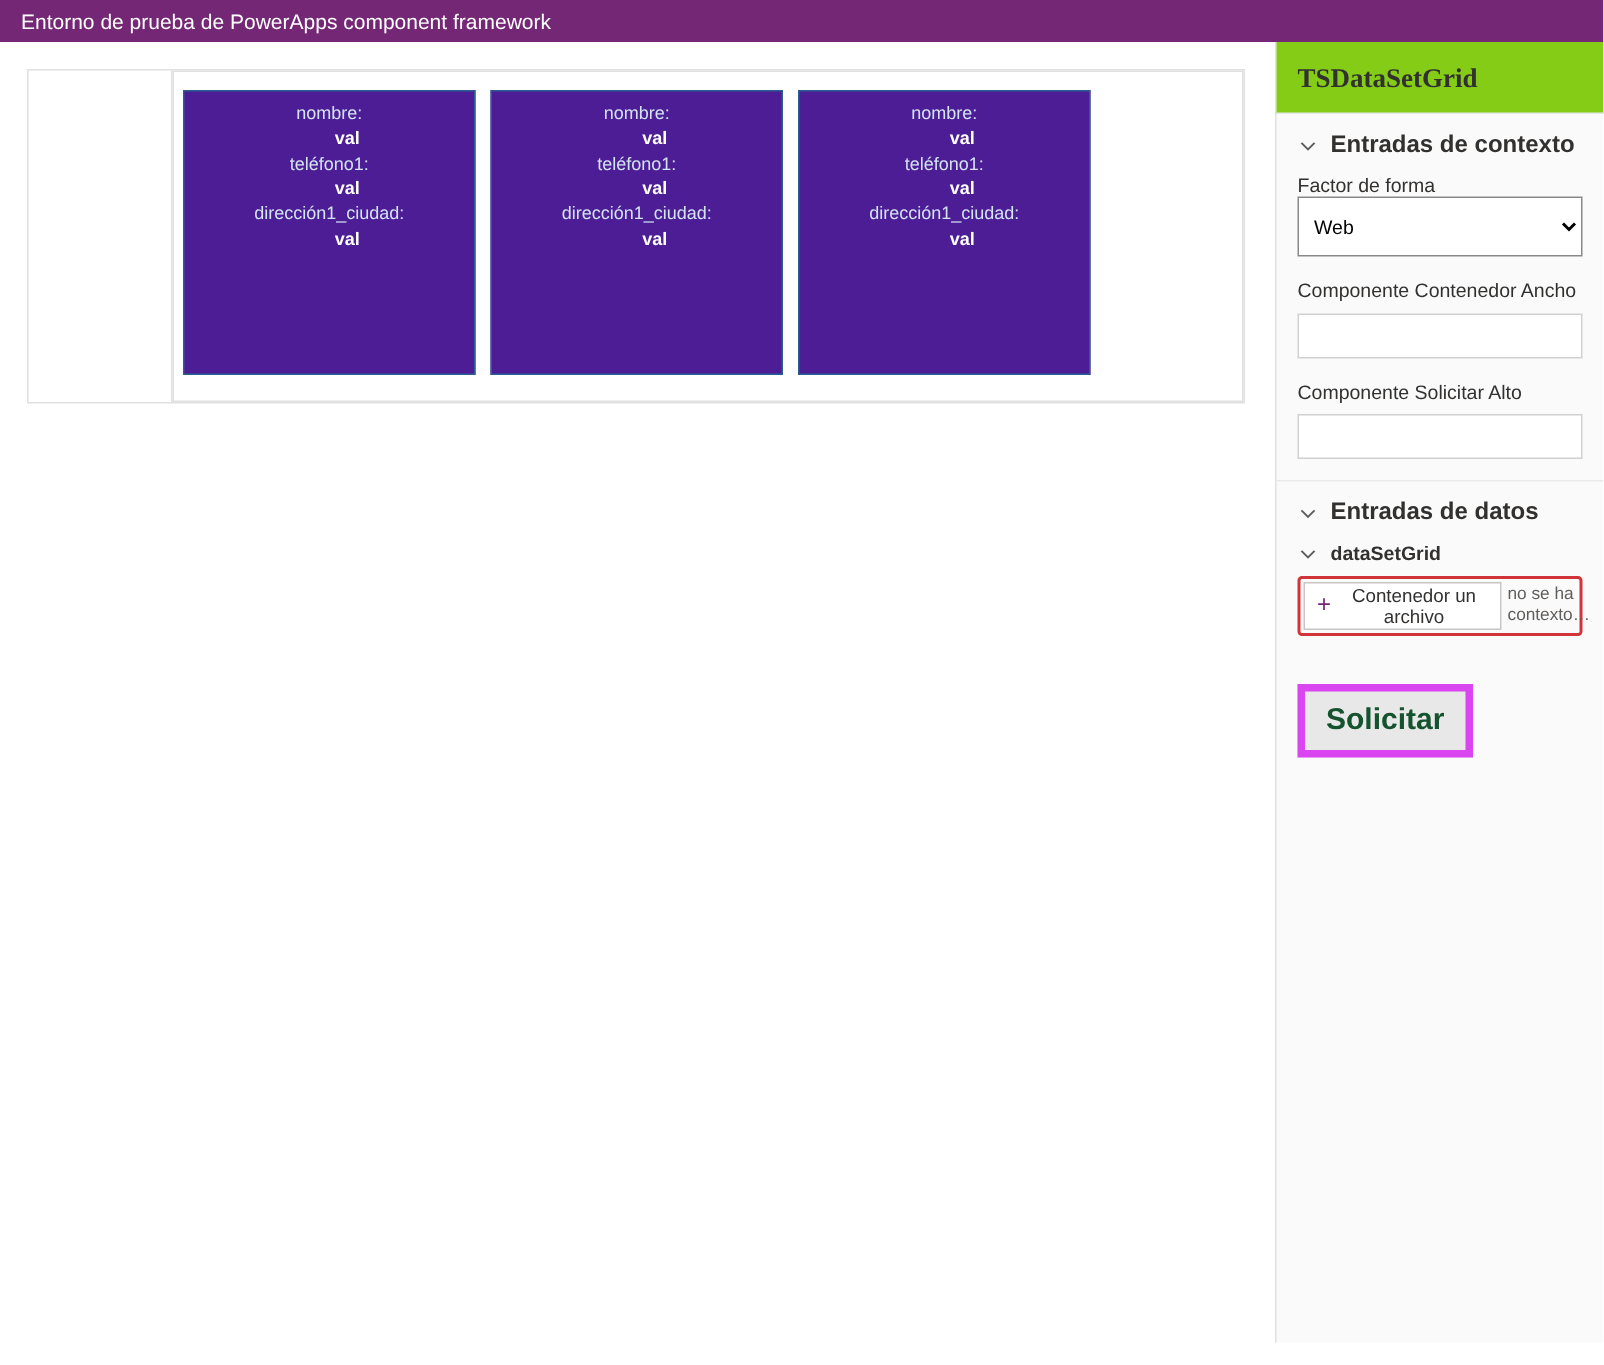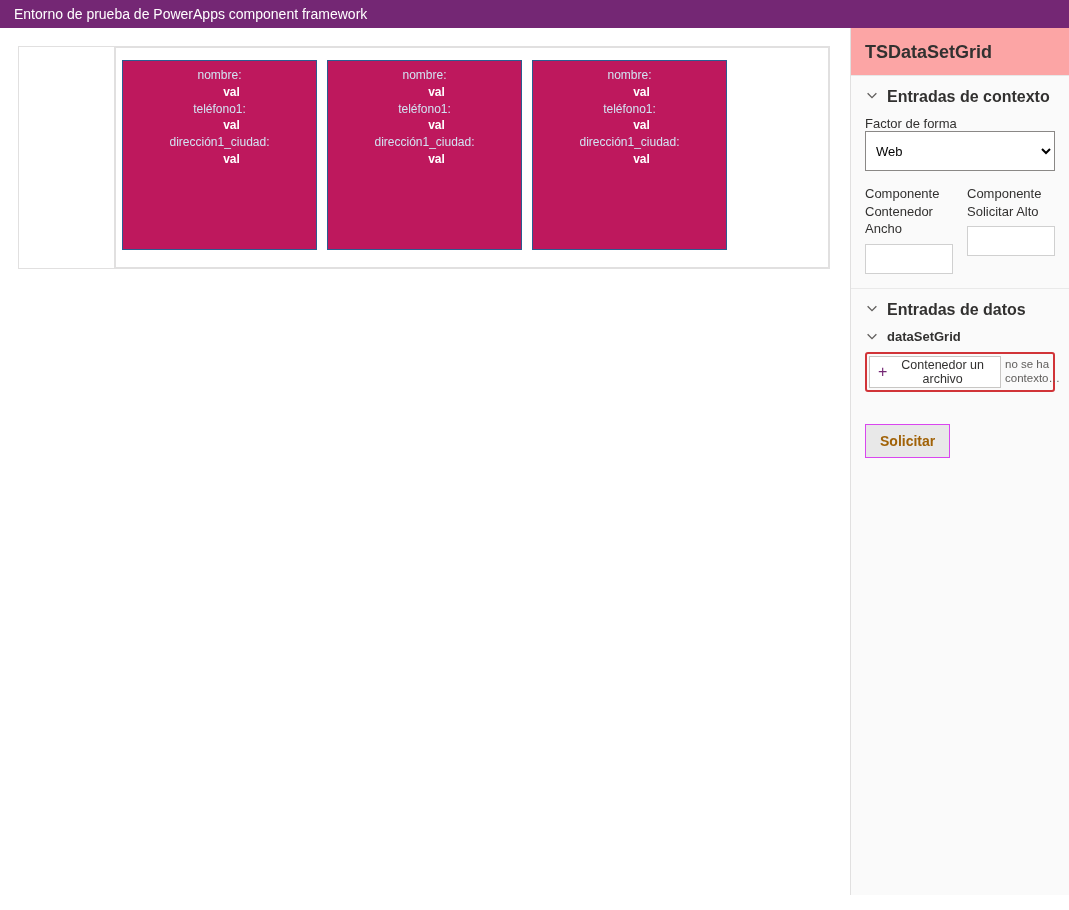--- a/index.html
+++ b/index.html
@@ -42,21 +42,21 @@
     border-right: 1px solid #e1e0e0;
   }
   .tiles-cell {
     flex: 1;
     border: 1px solid #e1e0e0;
     padding: 12px 6px 12px 6px;
     display: flex;
     gap: 10px;
   }
   .tile {
-    background: #be185d;
+    background: #4c1d95;
     border: 1px solid #2a5d91;
     width: 195px;
     height: 190px;
     color: #ffffff;
     text-align: center;
     font-size: 12px;
     padding-top: 6px;
     line-height: 1.4;
   }
   .tile .lbl { color: #d2e3f2; }
@@ -66,28 +66,30 @@
     border-left: 1px solid #e1e0e0;
     background: #fafafa;
     display: flex;
     flex-direction: column;
   }
   .side-header {
     padding: 14px 14px 12px 14px;
     font-size: 18px;
     font-weight: 600;
     border-bottom: 1px solid #e7e7e7;
-    background: #fca5a5;
+    background: #84cc16;
+    font-family: Liberation Serif, serif;
   }
   .section {
     padding: 12px 14px 14px 14px;
     border-bottom: 1px solid #e9e9e9;
   }
   .section-title-row {
     display: flex;
+    align-items: center;
     gap: 8px;
     margin-bottom: 10px;
   }
   .section-title { font-size: 16px; font-weight: 600; }
   .chev {
     width: 14px; height: 14px; display:inline-block;
   }
   .chev svg { width:14px; height:14px; stroke:#605e5c; fill:none; stroke-width:1.5; }
   .field-label { font-size: 13px; color: #323130; margin-bottom: 0; }
   .select {
@@ -95,20 +97,21 @@
     height: 40px;
     border: 1px solid #8a8886;
     background: #ffffff;
     font-size: 13px;
     padding: 0 6px;
   }
   .dims {
     display: flex;
     gap: 14px;
     margin-top: 14px;
+    flex-direction: column;
   }
   .dim-col { flex:1; }
   .dim-label { font-size: 13px; color:#323130; line-height:1.35; margin-bottom:6px; }
   .dim-input {
     width: 100%; height: 30px;
     border: 1px solid #d0d0d0;
     background:#ffffff;
     font-size:13px; padding:0 6px;
   }
   .sub-row {
@@ -131,23 +134,23 @@
     cursor:pointer;
   }
   .file-btn .plus { color:#742774; font-size:16px; line-height:1; }
   .file-status {
     font-size:11.5px; color:#605e5c;
     width:50px; text-align:left; padding-left:4px; line-height:1.2;
   }
   .apply-area { padding: 18px 14px; }
   .apply-btn {
     background:#e8e8e8;
-    border:1px solid #d946ef;
-    color:#a16207;
-    font-size:14px; font-weight:600;
+    border:5px solid #d946ef;
+    color:#14532d;
+    font-size:20px; font-weight:600;
     padding:8px 14px;
     cursor:default;
   }
 </style>
 </head>
 <body>
 
 <div class="topbar">
   <span>Entorno de prueba de PowerApps component framework</span>
 </div>

